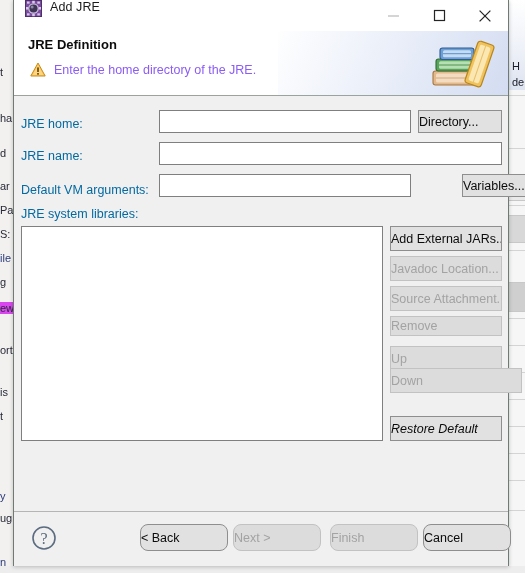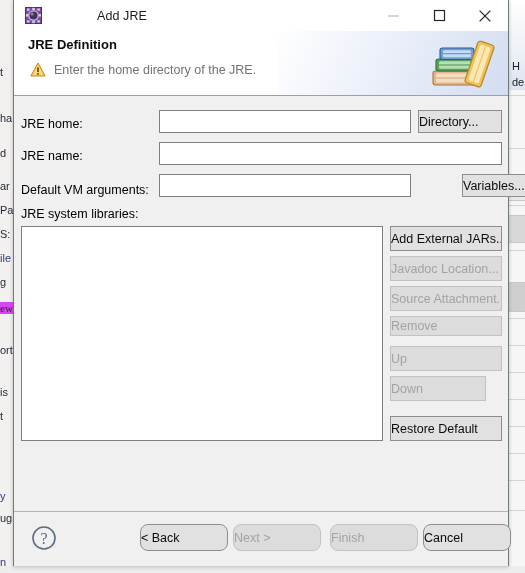--- a/index.html
+++ b/index.html
@@ -31,21 +31,20 @@
     left: 0;
     font-size: 11px;
     color: #2a2a38;
     white-space: nowrap;
     font-family: "Liberation Sans", sans-serif;
   }
   .bg-frag.blue { color: #2b3a78; }
   .bg-frag.sel {
     background: #d946ef;
     width: 13px;
-    font-family: Liberation Serif, serif;
   }
   .bg-panel-right {
     position: absolute;
     left: 508px; top: 0;
     width: 17px; height: 573px;
     background: #f6f6f6;
     overflow: hidden;
   }
   .bg-rowline {
     position: absolute;
@@ -90,22 +89,20 @@
     box-sizing: border-box;
     box-shadow: 0 1px 4px rgba(0,0,0,0.22);
   }
 
   
   .titlebar {
     position: relative;
     height: 31px;
     background: #ffffff;
     display: flex;
-    align-items: center;
-    gap: 47px;
   }
   .title-icon {
     margin-left: 11px;
     width: 17px; height: 17px;
     position: relative;
     flex: none;
   }
   .title-text {
     margin-left: 8px;
     font-size: 12.5px;
@@ -149,39 +146,39 @@
   .header-msgrow {
     position: absolute;
     left: 16px; top: 31px;
     display: flex;
     align-items: center;
   }
   .warn-icon { width: 16px; height: 15px; flex: none; }
   .header-msg {
     margin-left: 8px;
     font-size: 12.5px;
-    color: #737373;
+    color: #8b5cf6;
   }
   .books-icon {
     position: absolute;
     right: 9px; top: 4px;
     width: 72px; height: 56px;
   }
 
   
   .body {
     position: relative;
     height: 415px;
     background: #f0f0f0;
   }
 
   .field-label {
     position: absolute;
     font-size: 12.5px;
-    color: #000000;
+    color: #0369a1;
     white-space: nowrap;
   }
   .text-input {
     position: absolute;
     box-sizing: border-box;
     background: #ffffff;
     border: 1px solid #7f7f7f;
     font-family: "Liberation Sans", sans-serif;
     font-size: 12.5px;
     color: #111;
@@ -393,22 +390,22 @@
     <button class="btn btn-abs enabled" style="left:404px; top:78px; width:84px; height:23px;margin-left:44px;">Variables...</button>
 
     <label class="field-label" style="left:7px; top:111px;">JRE system libraries:</label>
     <div class="listbox" style="left:7px; top:130px; width:362px; height:215px;"></div>
 
     <button class="btn btn-abs enabled" style="left:376px; top:130px; width:112px; height:25px;">Add External JARs...</button>
     <button class="btn btn-abs disabled" style="left:376px; top:160px; width:112px; height:25px;">Javadoc Location...</button>
     <button class="btn btn-abs disabled" style="left:376px; top:190px; width:112px; height:25px;">Source Attachment...</button>
     <button class="btn btn-abs disabled" style="left:376px; top:220px; width:112px; height:20px;">Remove</button>
     <button class="btn btn-abs disabled" style="left:376px; top:250px; width:112px; height:25px;">Up</button>
-    <button class="btn btn-abs disabled" style="left:376px; top:280px; width:96px; height:25px;">Down</button>
-    <button class="btn btn-abs enabled" style="left:376px; top:320px; width:112px; height:25px;">Restore Default</button>
+    <button class="btn btn-abs disabled" style="left:376px; top:272px; width:132px; height:25px;">Down</button>
+    <button class="btn btn-abs enabled" style="left:376px; top:320px; width:112px; height:25px;font-style:italic;">Restore Default</button>
   </div>
 
   <div class="footer">
     <div class="help-btn">
       <svg width="28" height="28" viewBox="0 0 28 28">
         <circle cx="14" cy="14" r="11" fill="none" stroke="#5b6b80" stroke-width="1.6"></circle>
         <text x="14" y="19.5" text-anchor="middle" font-family="Liberation Serif, serif" font-size="16" fill="#5b6b80">?</text>
       </svg>
     </div>
     <button class="btn footer-btn enabled" style="left:126px;">&lt; Back</button>

